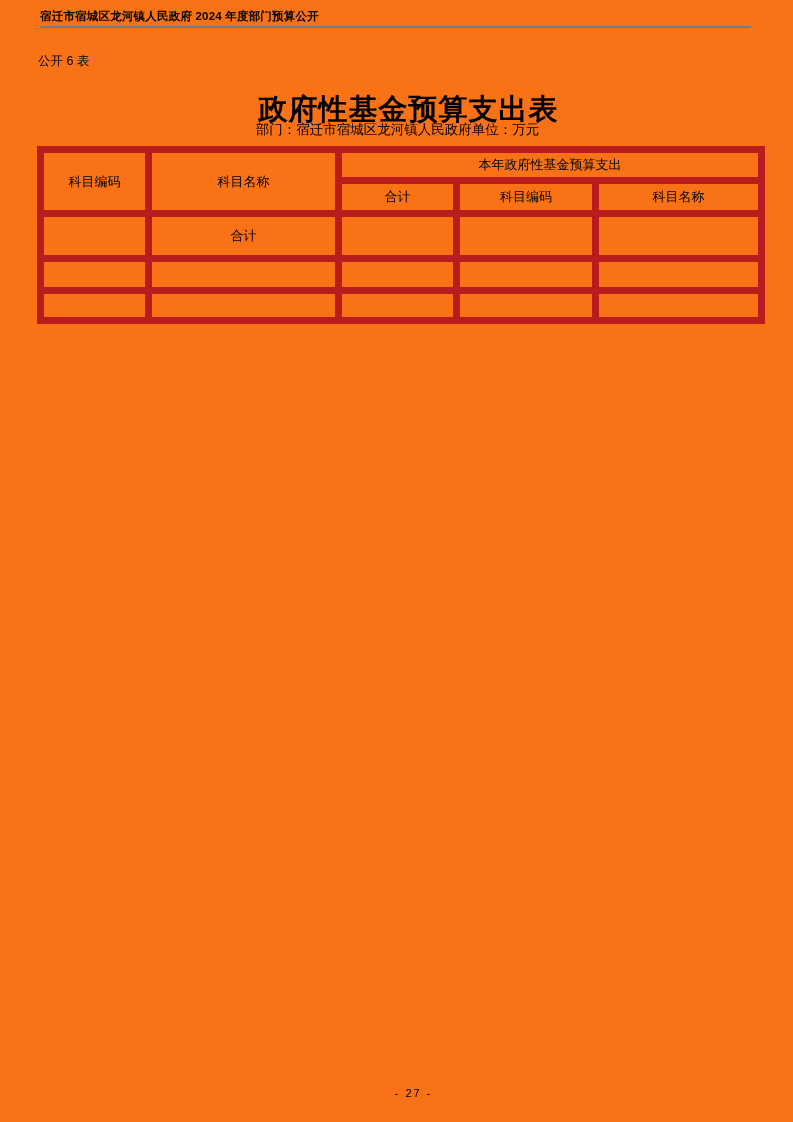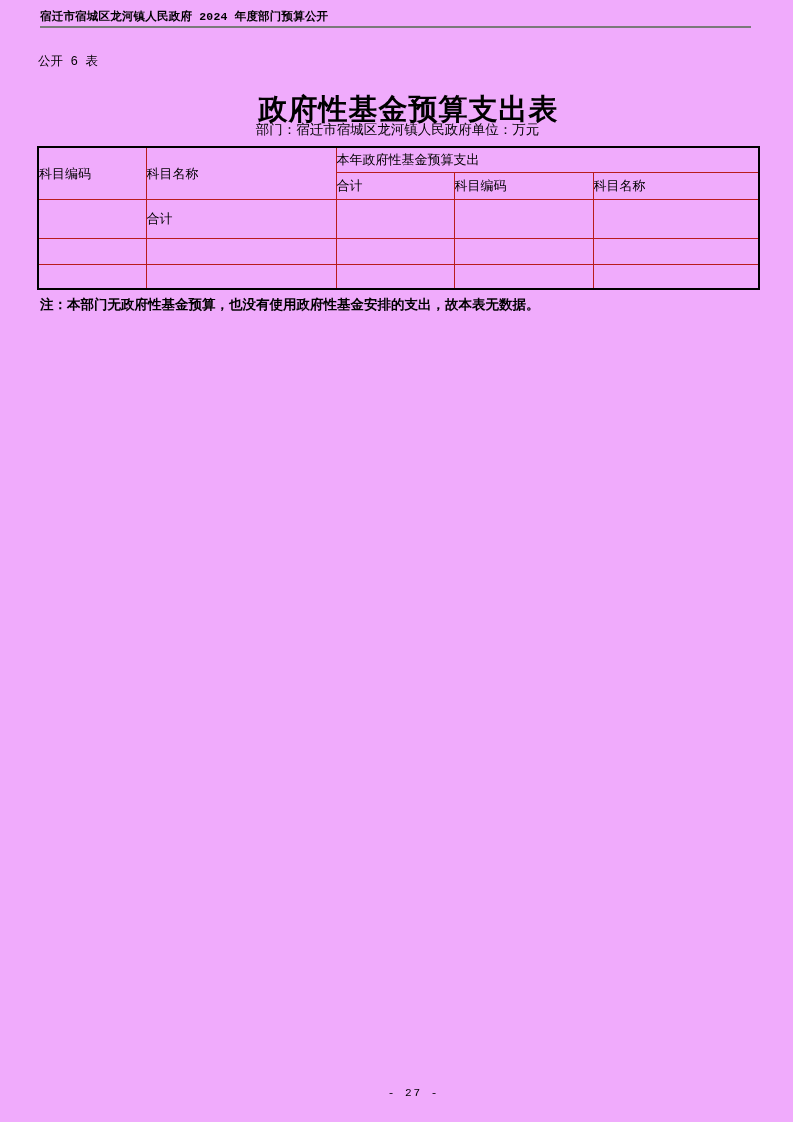--- a/index.html
+++ b/index.html
@@ -4,23 +4,23 @@
 <style>
   html, body {
     margin: 0;
     padding: 0;
     background: #ffffff;
   }
   .page {
     position: relative;
     width: 793px;
     height: 1122px;
-    background: #f0abfc;
+    background: #f97316;
     color: #000000;
-    font-family: Liberation Mono, monospace;
+    font-family: Liberation Sans, sans-serif;
     overflow: hidden;
   }
   .doc-header-text {
     position: absolute;
     left: 40px;
     top: 9px;
     font-size: 11.5px;
     font-weight: bold;
     letter-spacing: 0.2px;
     white-space: nowrap;
@@ -65,21 +65,22 @@
     position: absolute;
     left: 37px;
     top: 146px;
     width: 721px;
     border-collapse: collapse;
     table-layout: fixed;
     border: 2px solid #000000;
     font-size: 13px;
   }
   .budget-table td {
-    border: 1px solid #b91c1c;
+    border: 7px solid #b91c1c;
+    text-align: center;
     vertical-align: middle;
     padding: 0;
     overflow: hidden;
   }
   .budget-table tr.hrow1 td { height: 24px; }
   .budget-table tr.hrow2 td { height: 26px; }
   .budget-table tr.brow1 td { height: 38px; }
   .budget-table tr.brow2 td { height: 25px; }
   .budget-table tr.brow3 td { height: 23px; }
   .note {
@@ -153,17 +154,16 @@
       <tr class="brow3">
         <td></td>
         <td></td>
         <td></td>
         <td></td>
         <td></td>
       </tr>
     </tbody>
   </table>
 
-  <div class="note">注：本部门无政府性基金预算，也没有使用政府性基金安排的支出，故本表无数据。</div>
 
   <div class="page-number">- 27 -</div>
 
 </div>
 
 </body></html>

